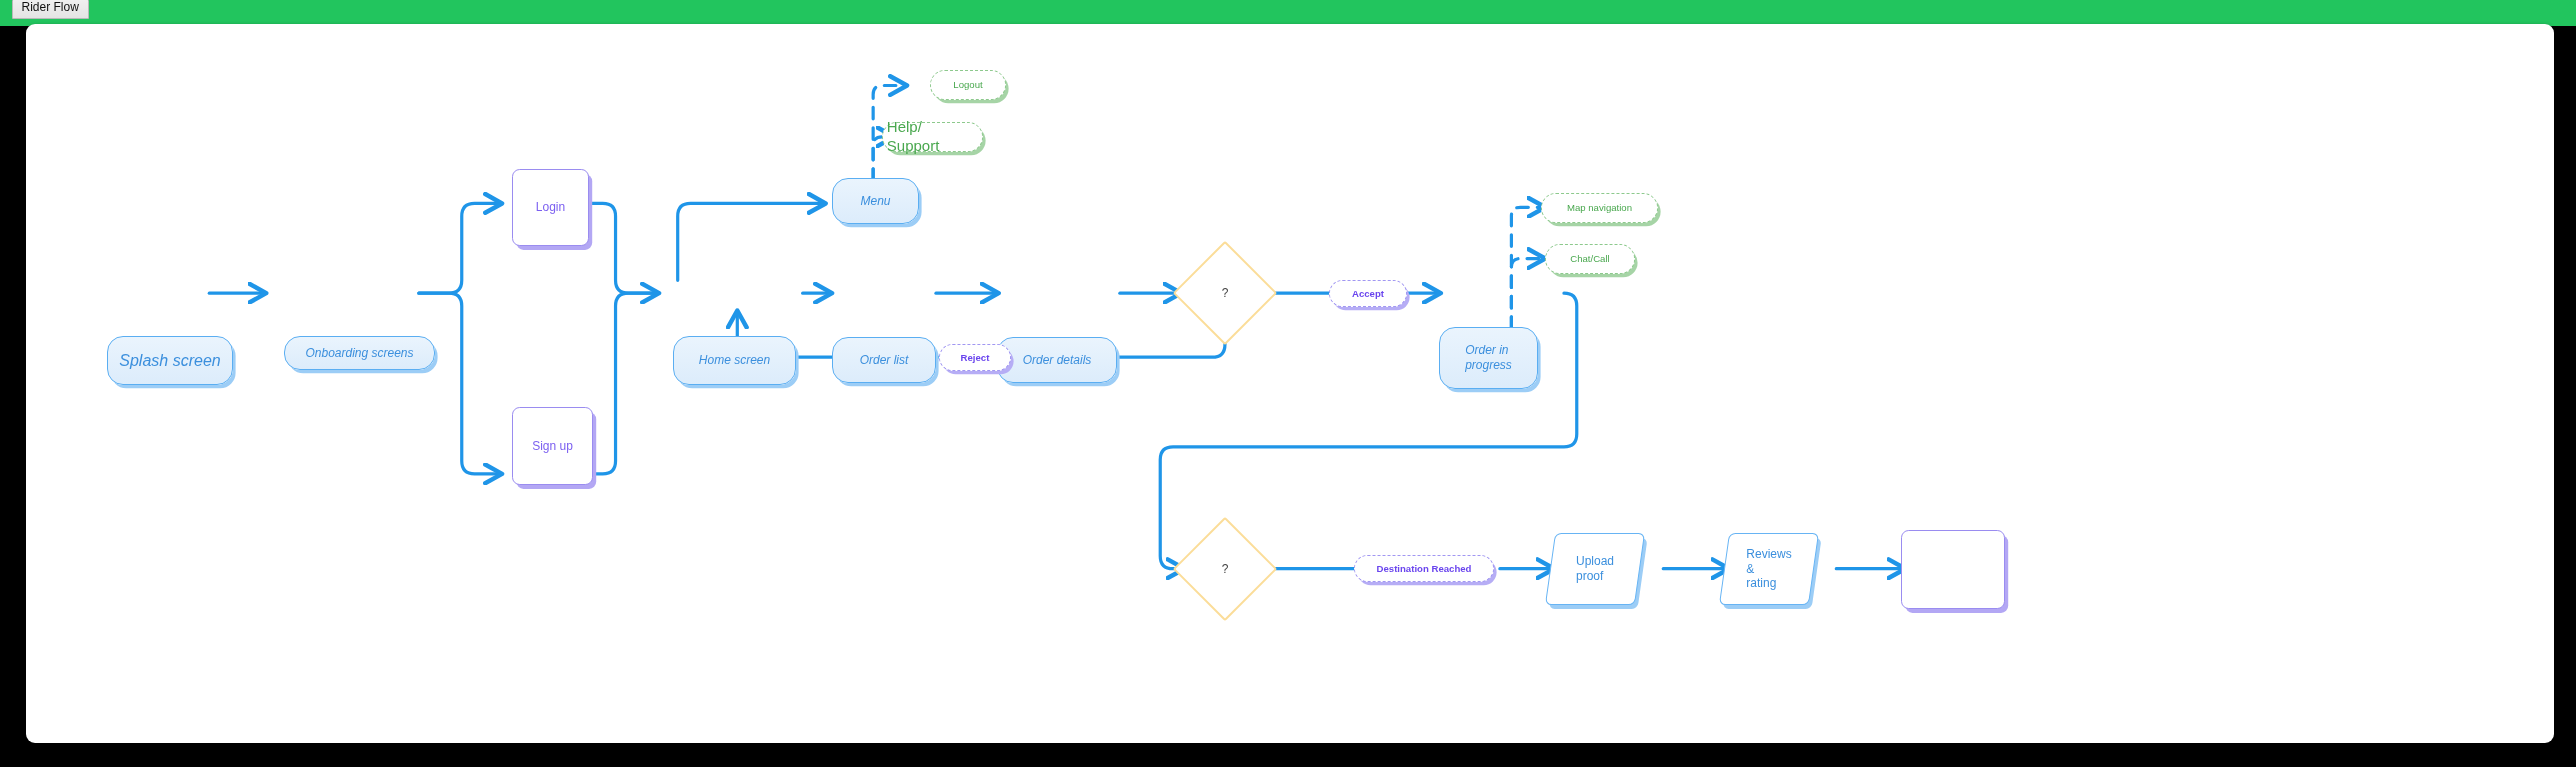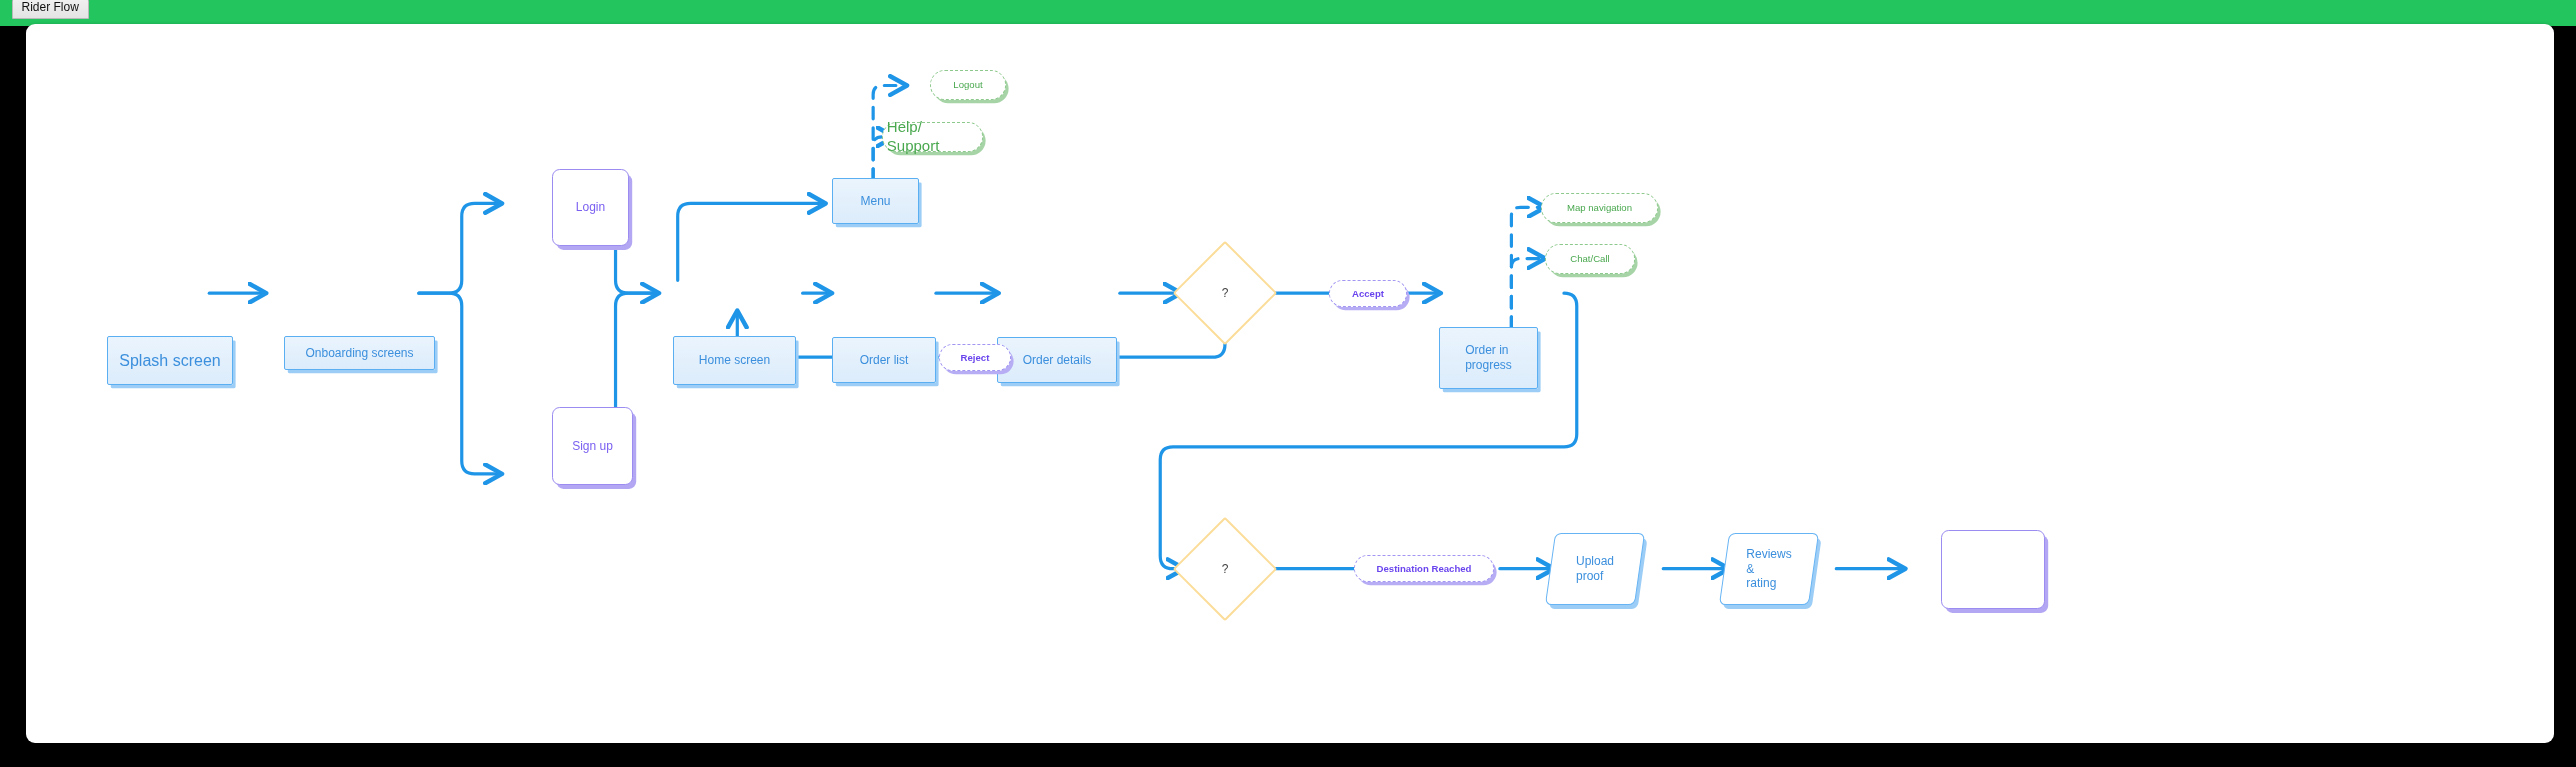--- a/index.html
+++ b/index.html
@@ -50,32 +50,32 @@
     text-align: left;
     line-height: 1.22;
     user-select: none;
   }
   .node .lbl { display: block; padding: 0 3.8px; }
 
   
   .n-process {
     background: linear-gradient(180deg,#eaf4fd 0%, #dcecfb 100%);
     border: 1.3px solid #5aaef2;
-    border-radius: 2px;
+    border-radius: 16px;
     color: #3b8fdd;
     box-shadow: 3.2px 3.8px 0 -0.6px #9ccdf6;
+    font-style: italic;
   }
   
   .n-purple {
     background: #ffffff;
     border: 1.3px solid #9a8cf0;
     border-radius: 7.7px;
     color: #7b5ff0;
     box-shadow: 3.8px 4.5px 0 -0.6px #b3a7f4;
-    margin-left: 40px;
   }
   
   .n-green-pill {
     background: #ffffff;
     border: 1.3px dashed #8dc98d;
     border-radius: 640px;
     color: #4aa84f;
     box-shadow: 3.2px 3.8px 0 -0.6px #a6d4a6;
   }
   

